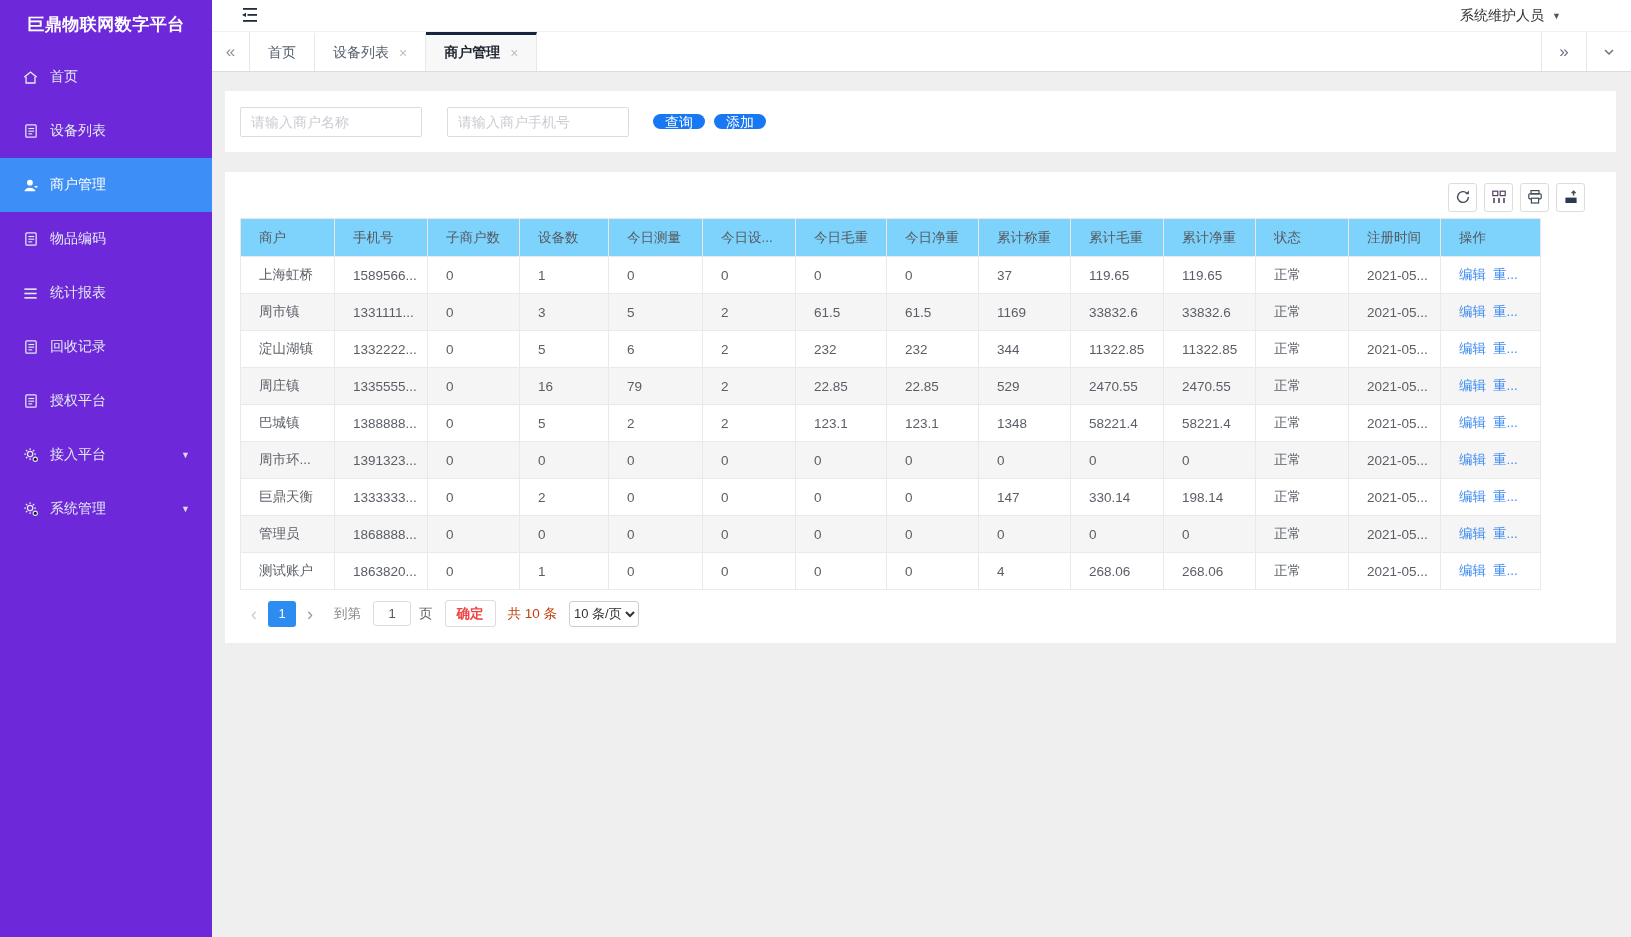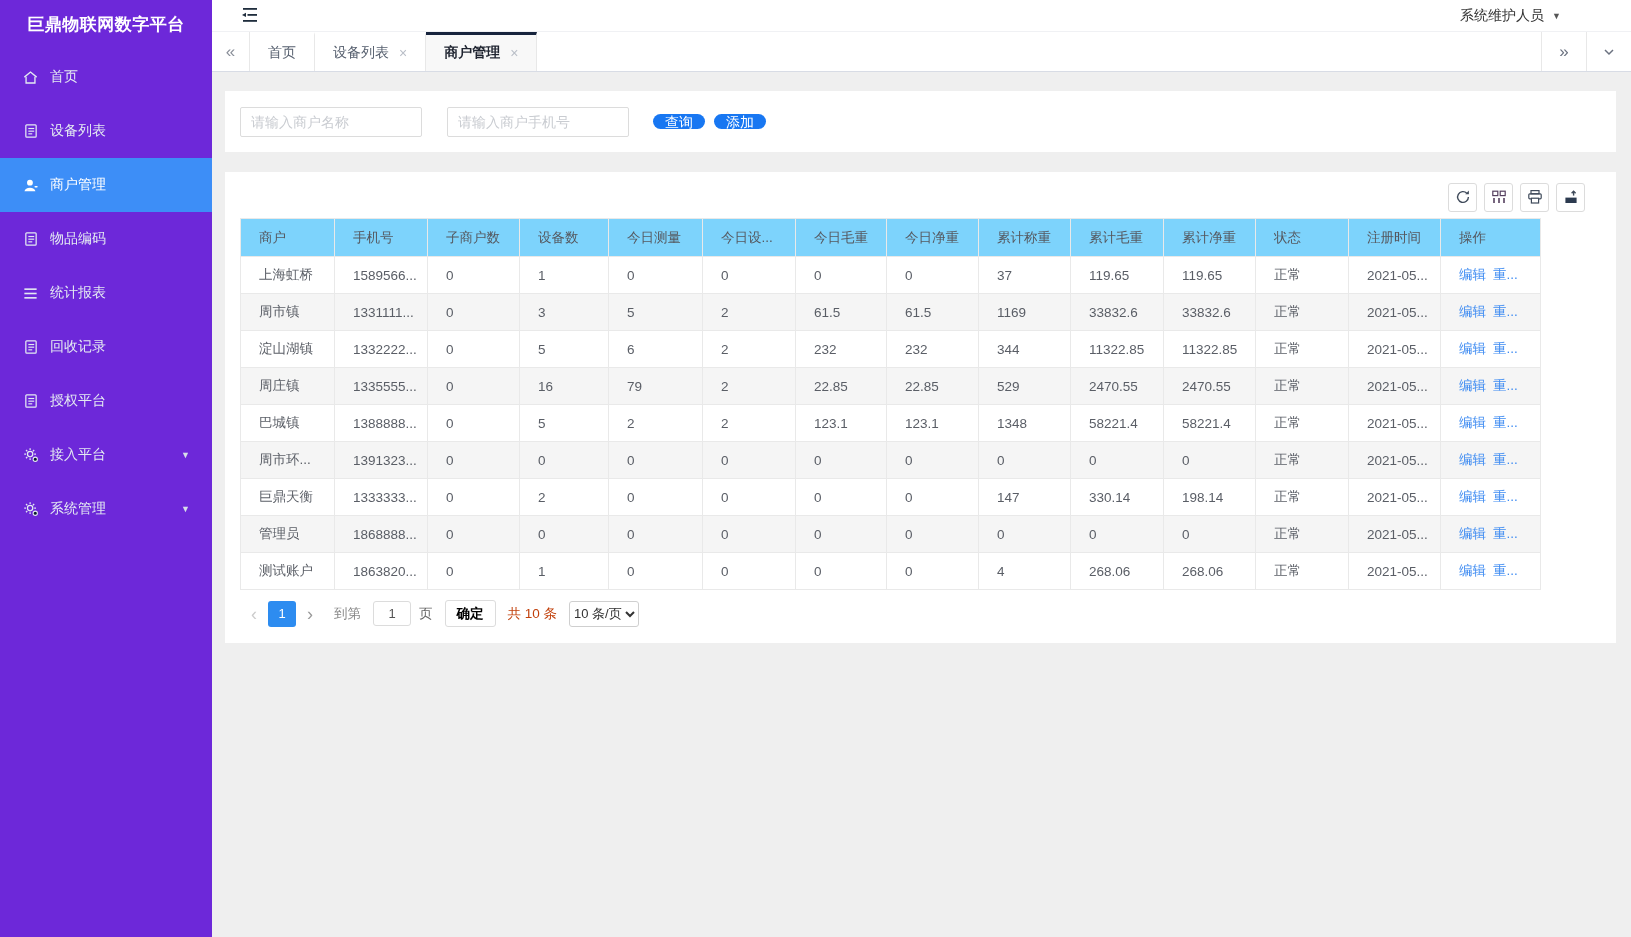--- a/index.html
+++ b/index.html
@@ -53,21 +53,21 @@
   .grid tbody tr:nth-child(even) td { background:#f5f5f5; }
   .grid a { color:#3f8cf2; text-decoration:none; margin-right:7px; cursor:pointer; }
 
   .pagination { display:flex; align-items:center; margin:10px 15px 0; font-size:13.5px; color:#666; }
   .pg-arrow { font-size:18px; padding:0 11px; cursor:pointer; line-height:1; }
   .pg-prev { color:#ccc; }
   .pg-next { color:#999; }
   .pg-current { min-width:28px; height:26px; line-height:26px; text-align:center; background:#2d8cf0; color:#fff; border-radius:3px; font-size:13px; cursor:pointer; }
   .pg-label { margin:0 4px 0 10px; color:#888; }
   .pg-input { width:38px; height:25px; border:1px solid #dcdcdc; border-radius:3px; text-align:center; font-size:13px; color:#555; margin:0 8px; outline:none; }
-  .pg-confirm { height:27px; padding:0 11px; margin:0 12px; background:#fff; border:1px solid #dcdcdc; border-radius:3px; font-size:13.5px; color:#000000; font-weight:bold; cursor:pointer; }
+  .pg-confirm { height:27px; padding:0 11px; margin:0 12px; background:#fff; border:1px solid #dcdcdc; border-radius:3px; font-size:13.5px; color:#ef4444; font-weight:bold; cursor:pointer; }
   .pg-total { margin-right:12px; color:#c2410c; }
   .pg-size { height:26px; border:1px solid #cfcfcf; border-radius:3px; background:#fff; font-size:13px; color:#333; outline:none; cursor:pointer; }
 </style>
 </head>
 <body>
 
 <div class="app">
 
   <aside class="sidebar">
     <div class="sidebar-title">巨鼎物联网数字平台</div>

